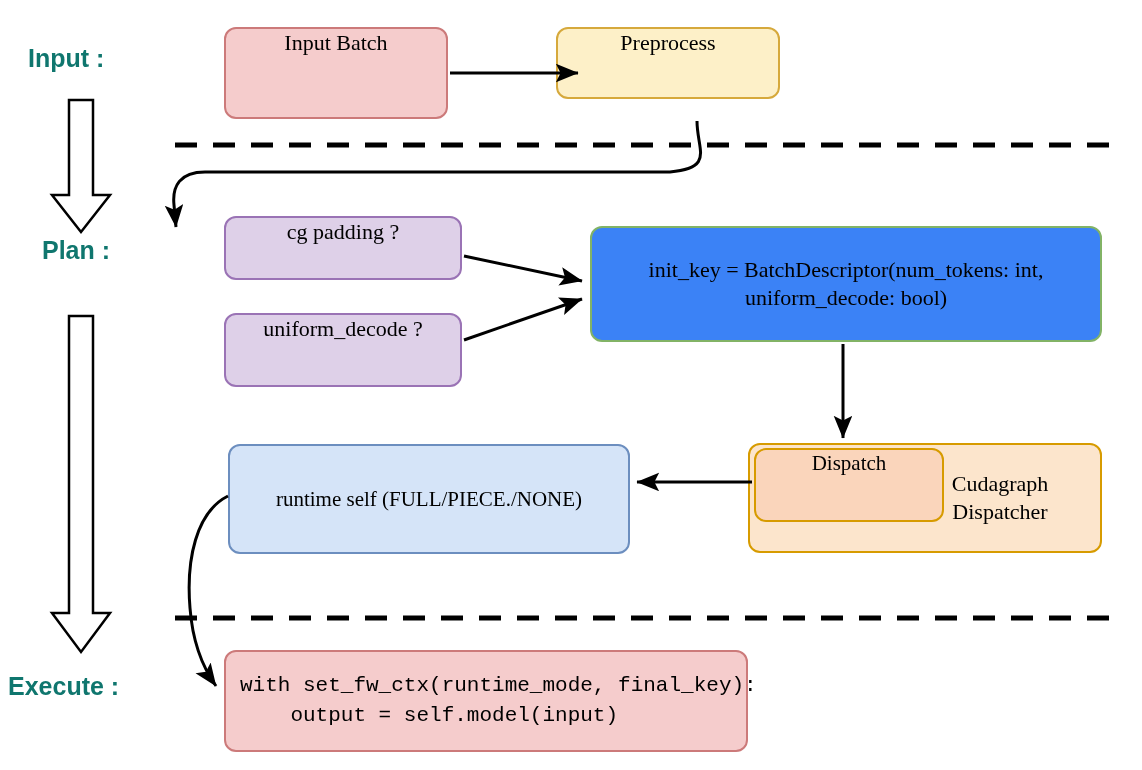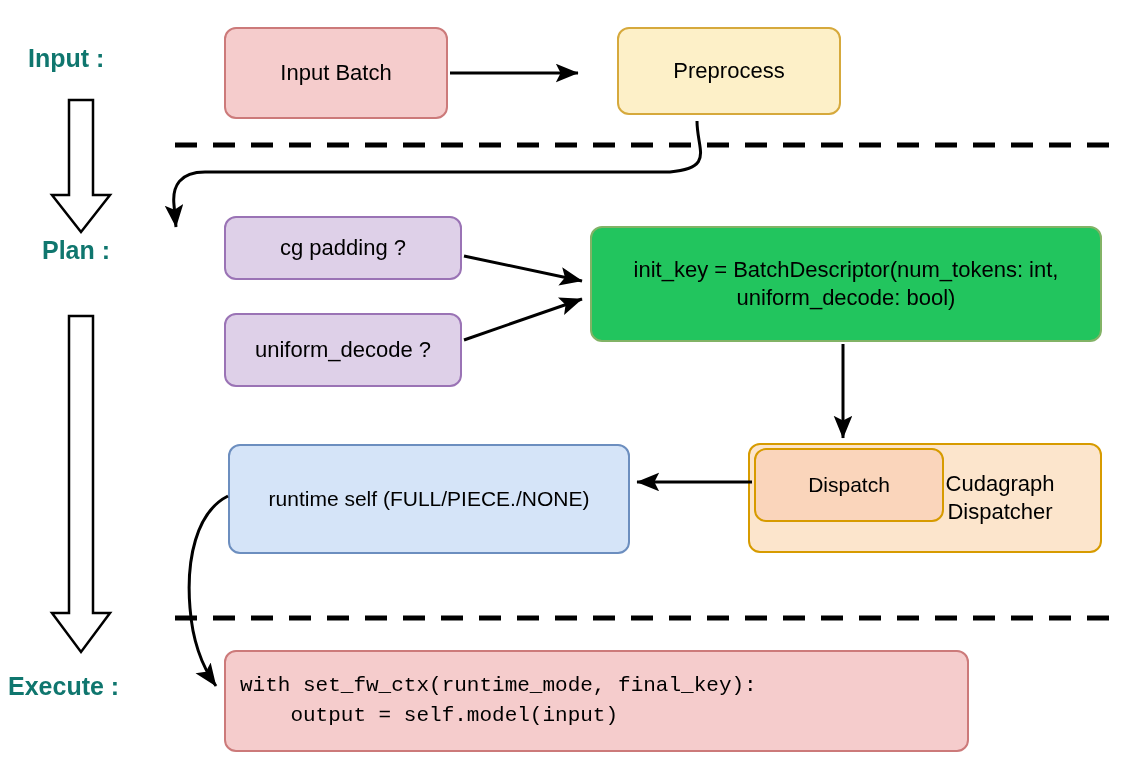--- a/index.html
+++ b/index.html
@@ -22,42 +22,41 @@
     color: #0f766e;
     white-space: nowrap;
     font-family: "Liberation Sans", sans-serif;
   }
   .node {
     position: absolute;
     box-sizing: border-box;
     border-radius: 12px;
     border: 2px solid #999;
     display: flex;
-    align-items: center;
     justify-content: center;
     text-align: center;
     color: #000000;
     font-size: 22px;
     line-height: 1.28;
-    font-family: Liberation Sans, sans-serif;
+    font-family: Liberation Serif, serif;
   }
   .node.code {
     font-family: "Liberation Mono", "DejaVu Sans Mono", monospace;
     font-size: 21px;
     justify-content: flex-start;
     text-align: left;
     white-space: pre;
     padding-left: 14px;
     line-height: 1.45;
   }
   .node-input-batch  { background:#f5cccc; border-color:#cc7a7a; }
   .node-preprocess   { background:#fdf0c8; border-color:#d6a93c; }
   .node-cg-padding   { background:#ded0e8; border-color:#9a73b5; }
   .node-uniform      { background:#ded0e8; border-color:#9a73b5; }
-  .node-init-key     { background:#22c55e; border-color:#82b366; }
+  .node-init-key     { background:#3b82f6; border-color:#82b366; }
   .node-dispatcher   { background:#fce5cc; border-color:#d79b00; }
   .node-dispatch     { background:#fad5bb; border-color:#d79b00; }
   .node-runtime-mode { background:#d5e4f8; border-color:#6c8ebf; }
   .node-execute-code { background:#f5cccc; border-color:#cc7a7a; }
 
   svg.overlay {
     position: absolute;
     left: 0; top: 0;
     width: 1142px;
     height: 770px;
@@ -75,21 +74,21 @@
   <div class="stage-label" style="left:28px; top:44px;">Input :</div>
 
   <div class="stage-label" style="left:42px; top:236px;">Plan :</div>
 
   <div class="stage-label" style="left:8px; top:672px;">Execute :</div>
 
   <div class="node node-input-batch" style="left:224px; top:27px; width:224px; height:92px;">
     <span>Input Batch</span>
   </div>
 
-  <div class="node node-preprocess" style="left:617px; top:27px; width:224px; height:88px;">
+  <div class="node node-preprocess" style="left:556px; top:27px; width:224px; height:72px;">
     <span>Preprocess</span>
   </div>
 
   <div class="node node-cg-padding" style="left:224px; top:216px; width:238px; height:64px;">
     <span>cg padding ?</span>
   </div>
 
   <div class="node node-uniform" style="left:224px; top:313px; width:238px; height:74px;">
     <span>uniform_decode ?</span>
   </div>
@@ -105,21 +104,21 @@
   </div>
 
   <div class="node node-dispatch" style="left:754px; top:448px; width:190px; height:74px; font-size:21px;">
     <span>Dispatch</span>
   </div>
 
   <div class="node node-runtime-mode" style="left:228px; top:444px; width:402px; height:110px; flex-direction:column; font-size:21px;">
     <span>runtime self (FULL/PIECE./NONE)</span>
   </div>
 
-  <div class="node code node-execute-code" style="left:224px; top:650px; width:745px; height:102px; flex-direction:column; align-items:flex-start; justify-content:center;">
+  <div class="node code node-execute-code" style="left:224px; top:650px; width:524px; height:102px; flex-direction:column; align-items:flex-start; justify-content:center;">
     <span>with set_fw_ctx(runtime_mode, final_key):</span>
     <span>    output = self.model(input)</span>
   </div>
 
   <svg class="overlay" viewBox="0 0 1142 770">
     <defs>
       <marker id="ah" markerWidth="9" markerHeight="9" refX="7.4" refY="3.1" orient="auto" markerUnits="strokeWidth">
         <path d="M0,0 L7.6,3.1 L0,6.2 L1.6,3.1 z" fill="#000000"></path>
       </marker>
     </defs>

